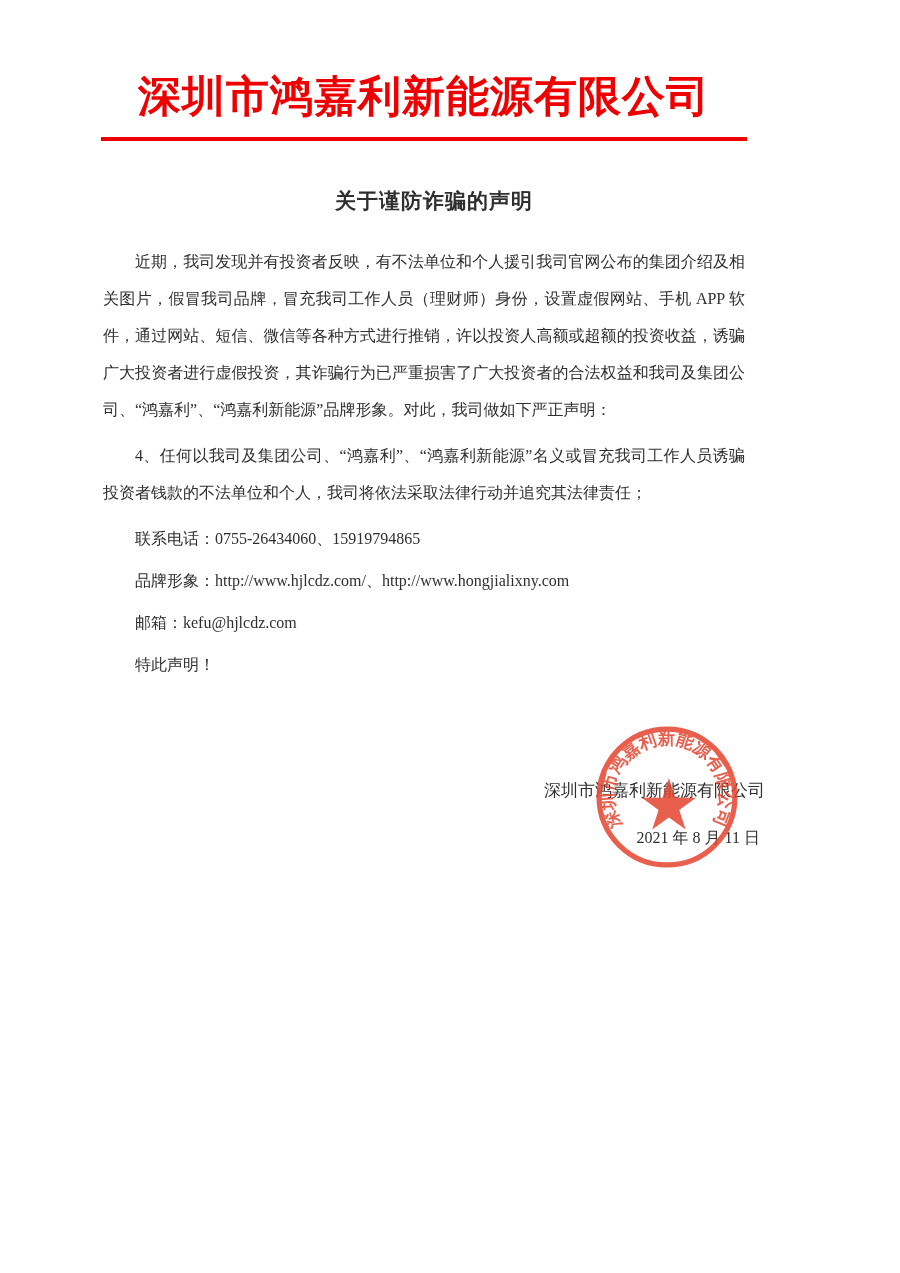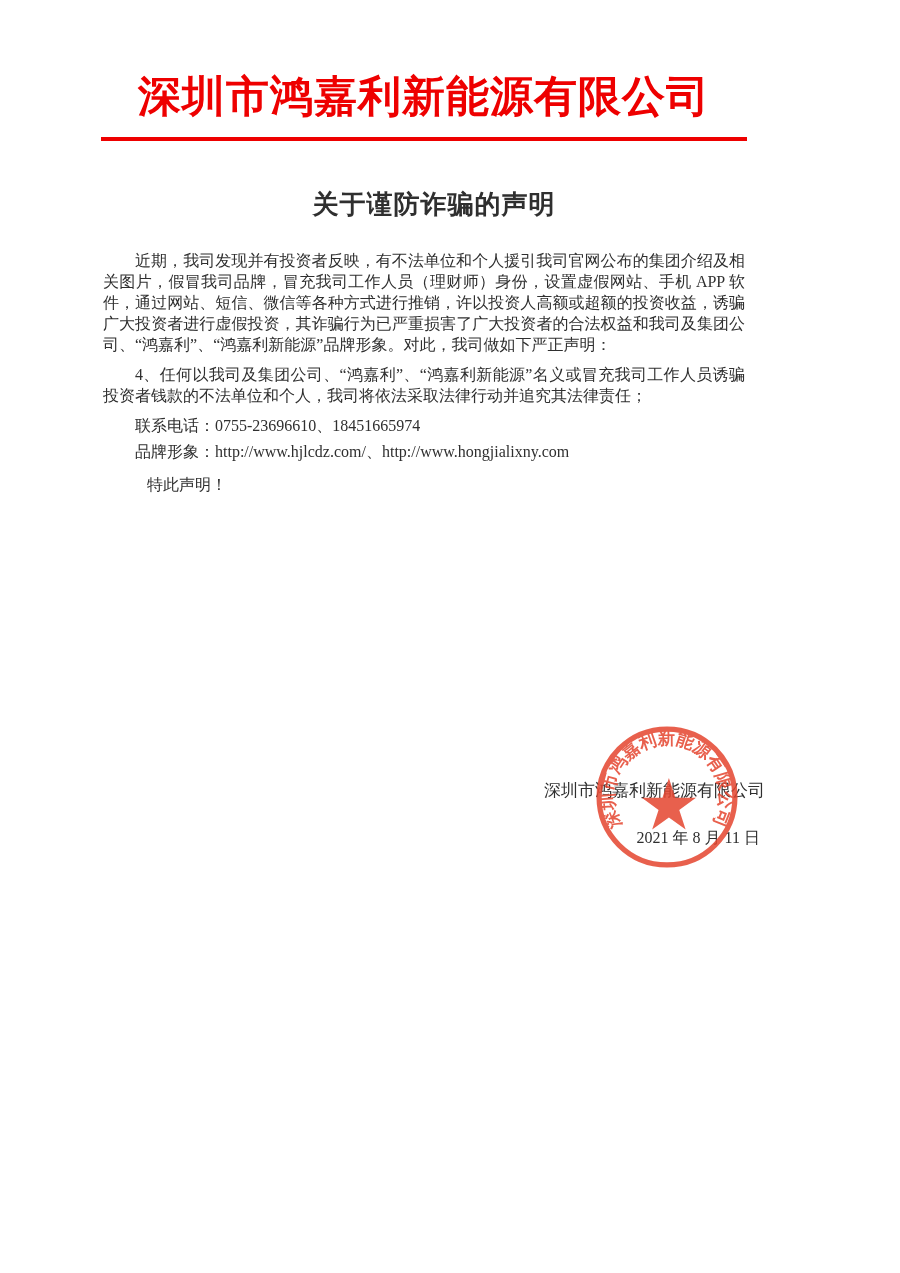--- a/index.html
+++ b/index.html
@@ -25,33 +25,33 @@
     letter-spacing:1px;white-space:nowrap;
   }
   .letterhead-divider{
     width:646px;height:4px;
     background:var(--divider-red);
     margin:11px auto 0 auto;
   }
   .doc-title{
     margin-top:46px;
     text-align:center;
-    font-size:26px;font-weight:bold;
+    font-size:21px;font-weight:bold;
     letter-spacing:1px;
     margin-left:20px;
   }
   .body-text{
     width:642px;
     margin:28px auto 0 auto;
-    font-size:16px;line-height:21px;
+    font-size:16px;line-height:37px;
     text-align:justify;
   }
   .para{margin:0 0 9px 0;text-indent:2em;}
   .contact-line{margin:0 0 5px 0;text-indent:2em;}
-  .closing{margin:12px;text-indent:2em;}
+  .closing{margin:0;text-indent:2em;}
   .signature{
     position:absolute;top:776px;left:0;
     width:765px;
     text-align:right;
     font-size:17px;line-height:30px;
   }
   .signature-date{font-size:16px;padding-right:5px;margin-top:17px;}
   .seal{
     position:absolute;left:591px;top:721px;
     width:152px;height:152px;
@@ -74,22 +74,23 @@
     <div class="letterhead-name">深圳市鸿嘉利新能源有限公司</div>
     <div class="letterhead-divider"></div>
   </div>
 
   <div class="doc-title">关于谨防诈骗的声明</div>
 
   <div class="body-text">
     <p class="para">近期，我司发现并有投资者反映，有不法单位和个人援引我司官网公布的集团介绍及相关图片，假冒我司品牌，冒充我司工作人员（理财师）身份，设置虚假网站、手机 APP 软件，通过网站、短信、微信等各种方式进行推销，许以投资人高额或超额的投资收益，诱骗广大投资者进行虚假投资，其诈骗行为已严重损害了广大投资者的合法权益和我司及集团公司、“鸿嘉利”、“鸿嘉利新能源”品牌形象。对此，我司做如下严正声明：</p>
     <p class="para">4、任何以我司及集团公司、“鸿嘉利”、“鸿嘉利新能源”名义或冒充我司工作人员诱骗投资者钱款的不法单位和个人，我司将依法采取法律行动并追究其法律责任；</p>
 
-    <p class="contact-line">联系电话：0755-23696610、18451665974</p>
+    <p class="contact-line">联系电话：0755-26434060、15919794865</p>
     <p class="contact-line">品牌形象：http://www.hjlcdz.com/、http://www.hongjialixny.com</p>
+    <p class="contact-line">邮箱：kefu@hjlcdz.com</p>
     <p class="closing">特此声明！</p>
   </div>
 
   <div class="signature">
     <div class="signature-company">深圳市鸿嘉利新能源有限公司</div>
     <div class="signature-date">2021 年 8 月 11 日</div>
   </div>
 
   <div class="seal">
     <svg viewBox="0 0 160 160" xmlns="http://www.w3.org/2000/svg">

